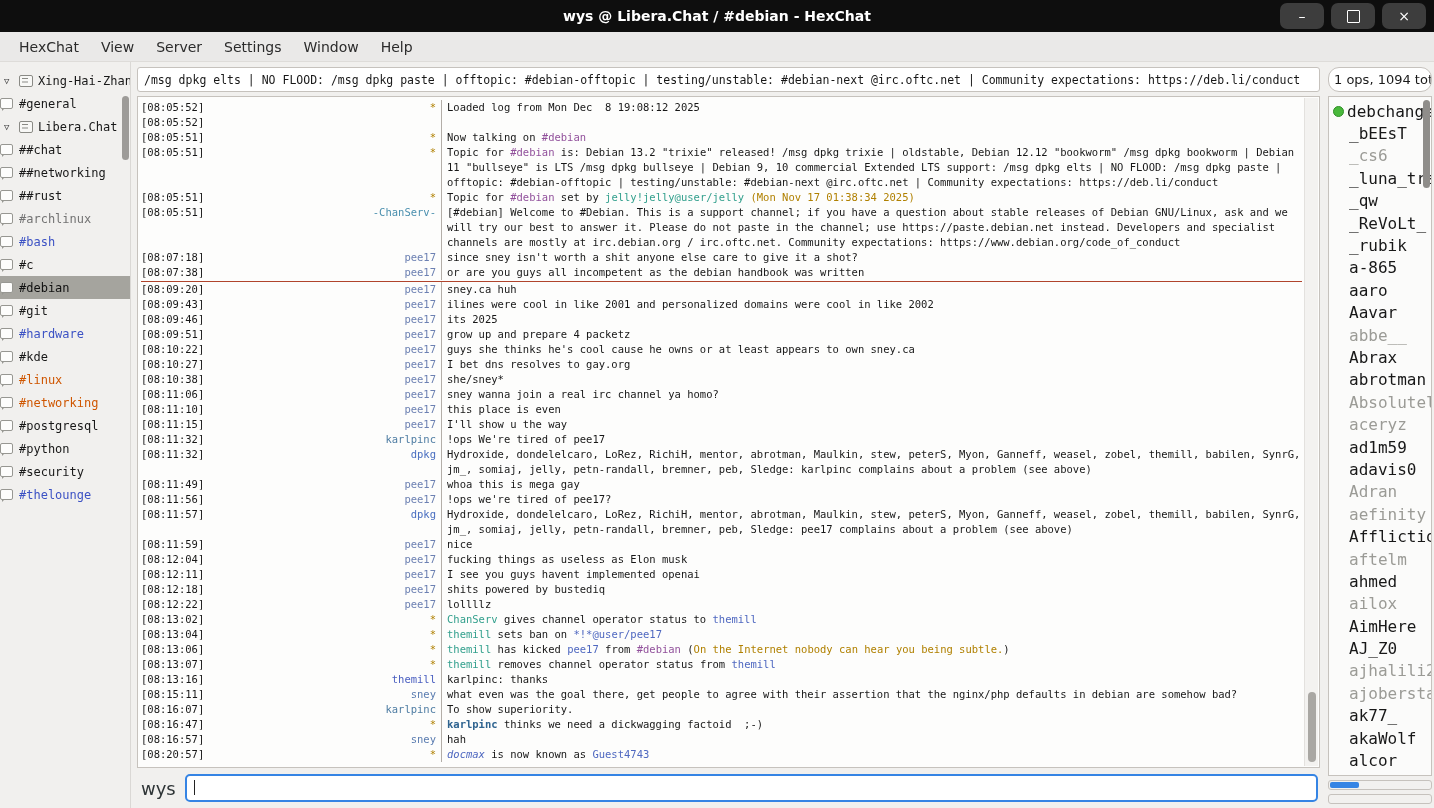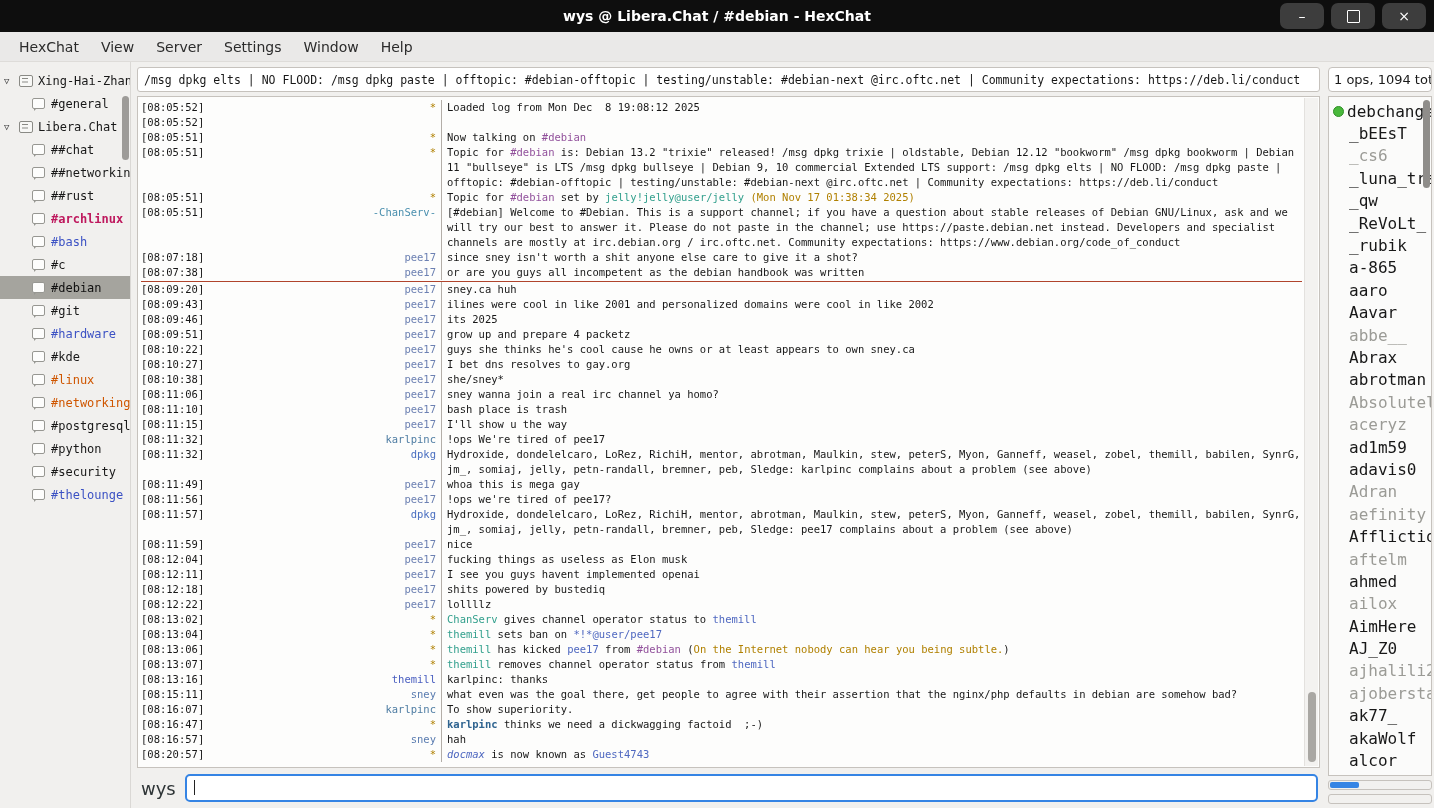--- a/index.html
+++ b/index.html
@@ -16,21 +16,21 @@
   
   .menubar{height:29px;background:#eae9e8;display:flex;align-items:center;padding-left:8px;font-size:14px;color:#2b2b2b;flex:none;border-bottom:1px solid #dedcd9}
   .menu-item{padding:4px 11px}
 
   .main{flex:1;display:flex;min-height:0}
 
   
   .tree{width:130px;flex:none;position:relative;padding-top:7px;overflow:hidden;border-right:1px solid #dad8d5}
   .tree-row{height:23px;display:flex;align-items:center;font-family:"DejaVu Sans Mono",monospace;font-size:12px;white-space:nowrap;overflow:hidden;color:#181818}
   .tree-row.server{padding-left:4px}
-  .tree-row.channel{padding-left:32px}
+  .tree-row.channel{}
   .tree-row.selected{background:#a5a49e}
   .expander{width:15px;font-size:9px;color:#3a3a3a;flex:none}
   .srv-icon{width:12px;height:10px;border:1px solid #8a8a85;border-radius:2px;background:#f8f8f6;position:relative;margin-right:5px;flex:none}
   .srv-icon::after{content:"";position:absolute;left:2px;top:2px;width:6px;height:1.5px;background:#8a8a85;box-shadow:0 3.5px 0 #8a8a85}
   .chan-icon{width:11px;height:9px;border:1px solid #979792;border-radius:2px;background:#fdfdfc;margin-right:6px;flex:none;position:relative}
   .chan-icon::after{content:"";position:absolute;left:1px;bottom:-3px;width:3px;height:3px;background:#979792;clip-path:polygon(0 0,100% 0,0 100%)}
   .tree-vthumb{position:absolute;right:1px;top:34px;width:7px;height:64px;background:#9d9b98;border-radius:4px}
 
   
   .center{flex:1;display:flex;flex-direction:column;min-width:0;padding:5px 4px 0 6px}
@@ -46,21 +46,21 @@
   .chat-vthumb{position:absolute;right:2px;bottom:4px;width:8px;height:70px;background:#a9a7a3;border-radius:4px}
 
   
   .inputrow{height:40px;flex:none;display:flex;align-items:center;gap:9px;padding:0 2px 0 4px}
   .mynick{font-size:18px;color:#2e3436}
   .msg-input{flex:1;height:24px;border:2px solid #3584e4;border-radius:5px;background:#fff;position:relative}
   .msg-input .caret{position:absolute;left:7px;top:4px;width:1px;height:15px;background:#222}
 
   
   .users{width:104px;flex:none;display:flex;flex-direction:column;padding:5px 2px 4px 4px;min-height:0}
-  .count-box{height:23px;flex:none;background:#fff;border:1px solid #c6c2bd;border-radius:4px;font-size:13px;color:#1a1a1a;display:flex;align-items:center;padding-left:5px;white-space:nowrap;overflow:hidden}
+  .count-box{height:23px;flex:none;background:#fff;border:1px solid #c6c2bd;border-radius:11px;font-size:13px;color:#1a1a1a;display:flex;align-items:center;padding-left:5px;white-space:nowrap;overflow:hidden}
   .userlist{flex:1;background:#fbfbfa;border:1px solid #c6c2bd;margin-top:4px;overflow:hidden;padding-top:3px;position:relative;min-height:0}
   .user-row{height:22.4px;display:flex;align-items:center;font-family:"DejaVu Sans Mono",monospace;font-size:16px;color:#181818;padding-left:4px;white-space:nowrap;overflow:hidden}
   .user-row .name-pad{margin-left:16px}
   .op-dot{width:11px;height:11px;border-radius:50%;background:#49b83b;border:1px solid #2f8f27;margin-right:3px;flex:none;box-sizing:border-box}
   .user-away{color:#9b9b96}
   .userlist-vthumb{position:absolute;right:1px;top:3px;width:7px;height:88px;background:#8f8d8a;border-radius:4px}
   .meter{height:8px;flex:none;border:1px solid #c6c2bd;background:#f2f1ef;margin-top:4px;border-radius:3px;position:relative}
   .meter .fill{position:absolute;left:1px;top:1px;bottom:1px;width:28%;background:#3584e4;border-radius:2px}
 </style>
 </head>
@@ -117,21 +117,21 @@
         <div class="tree-row channel">
           <span class="chan-icon"></span>
           <span class="tree-label" style="color: rgb(24, 24, 24);">##networking</span>
         </div>
         <div class="tree-row channel">
           <span class="chan-icon"></span>
           <span class="tree-label" style="color: rgb(24, 24, 24);">##rust</span>
         </div>
         <div class="tree-row channel">
           <span class="chan-icon"></span>
-          <span class="tree-label" style="color: #be185d; font-weight: bold;">#archlinux</span>
+          <span class="tree-label" style="color: #737373;">#archlinux</span>
         </div>
         <div class="tree-row channel">
           <span class="chan-icon"></span>
           <span class="tree-label" style="color: rgb(60, 82, 196);">#bash</span>
         </div>
         <div class="tree-row channel">
           <span class="chan-icon"></span>
           <span class="tree-label" style="color: rgb(24, 24, 24);">#c</span>
         </div>
         <div class="tree-row channel selected">
@@ -261,21 +261,21 @@
             <span class="lm"><span>she/sney*</span></span>
           </div>
           <div class="line">
             <span class="lt">[08:11:06]</span>
             <span class="ln" style="color: rgb(108, 128, 178);">pee17</span>
             <span class="lm"><span>sney wanna join a real irc channel ya homo?</span></span>
           </div>
           <div class="line">
             <span class="lt">[08:11:10]</span>
             <span class="ln" style="color: rgb(108, 128, 178);">pee17</span>
-            <span class="lm"><span>bash place is trash</span></span>
+            <span class="lm"><span>this place is even</span></span>
           </div>
           <div class="line">
             <span class="lt">[08:11:15]</span>
             <span class="ln" style="color: rgb(108, 128, 178);">pee17</span>
             <span class="lm"><span>I'll show u the way</span></span>
           </div>
           <div class="line">
             <span class="lt">[08:11:32]</span>
             <span class="ln" style="color: rgb(79, 125, 163);">karlpinc</span>
             <span class="lm"><span>!ops We're tired of pee17</span></span>

